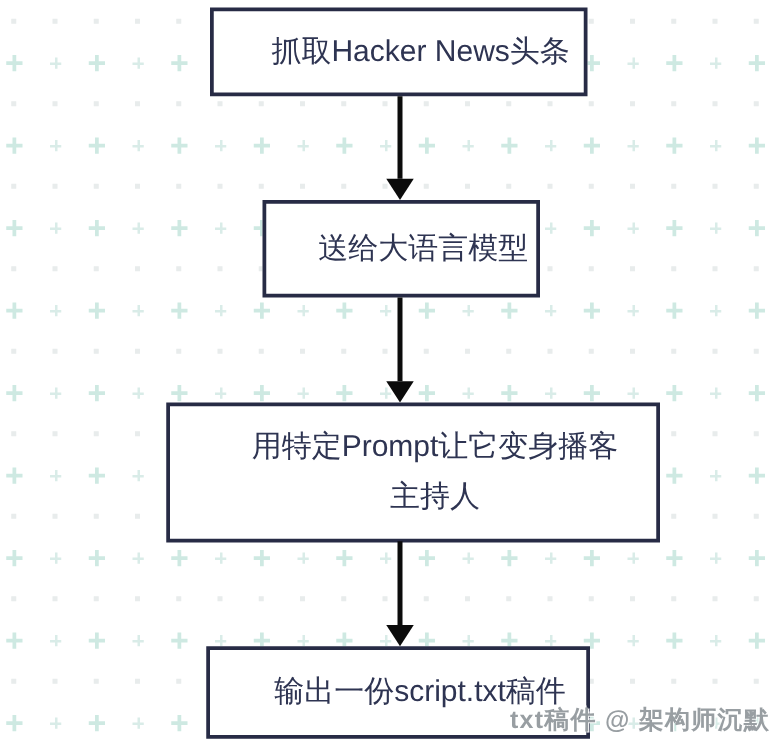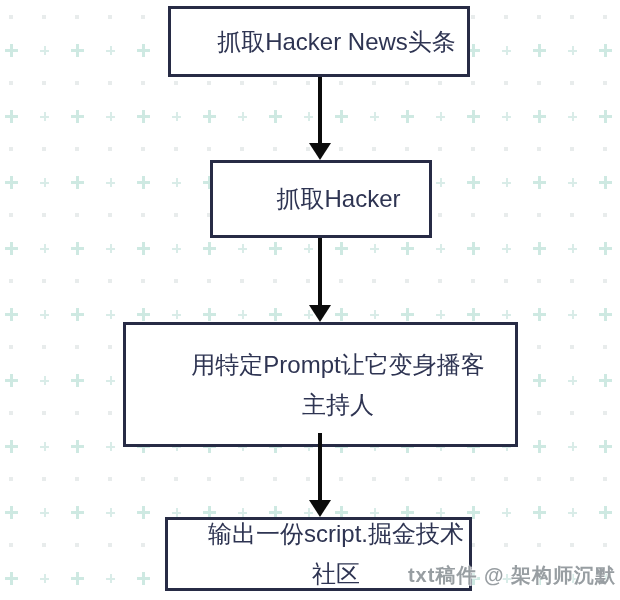--- a/index.html
+++ b/index.html
@@ -411,36 +411,36 @@
   <div class="node" id="node-1" style="left:168px;top:6px;width:302px;height:71px">
     <span class="lbl">抓取Hacker News头条</span>
   </div>
 
   <div class="arrow" style="left:309px;top:77px;height:83px">
     <div class="arrow-line"></div>
     <div class="arrow-head"></div>
   </div>
 
   <div class="node" id="node-2" style="left:210px;top:160px;width:222px;height:78px">
-    <span class="lbl">抓取Hacker</span>
+    <span class="lbl">送给大语言模型</span>
   </div>
 
   <div class="arrow" style="left:309px;top:238px;height:84px">
     <div class="arrow-line"></div>
     <div class="arrow-head"></div>
   </div>
 
-  <div class="node" id="node-3" style="left:123px;top:322px;width:395px;height:125px">
+  <div class="node" id="node-3" style="left:133px;top:322px;width:395px;height:112px">
     <span class="lbl">用特定Prompt让它变身播客主持人</span>
   </div>
 
   <div class="arrow" style="left:309px;top:433px;height:84px">
     <div class="arrow-line"></div>
     <div class="arrow-head"></div>
   </div>
 
   <div class="node" id="node-4" style="left:165px;top:517px;width:307px;height:74px">
-    <span class="lbl">输出一份script.掘金技术社区</span>
+    <span class="lbl">输出一份script.txt稿件</span>
   </div>
 
   <div class="watermark">txt稿件 @ 架构师沉默</div>
 
 </div>
 
 </body></html>

